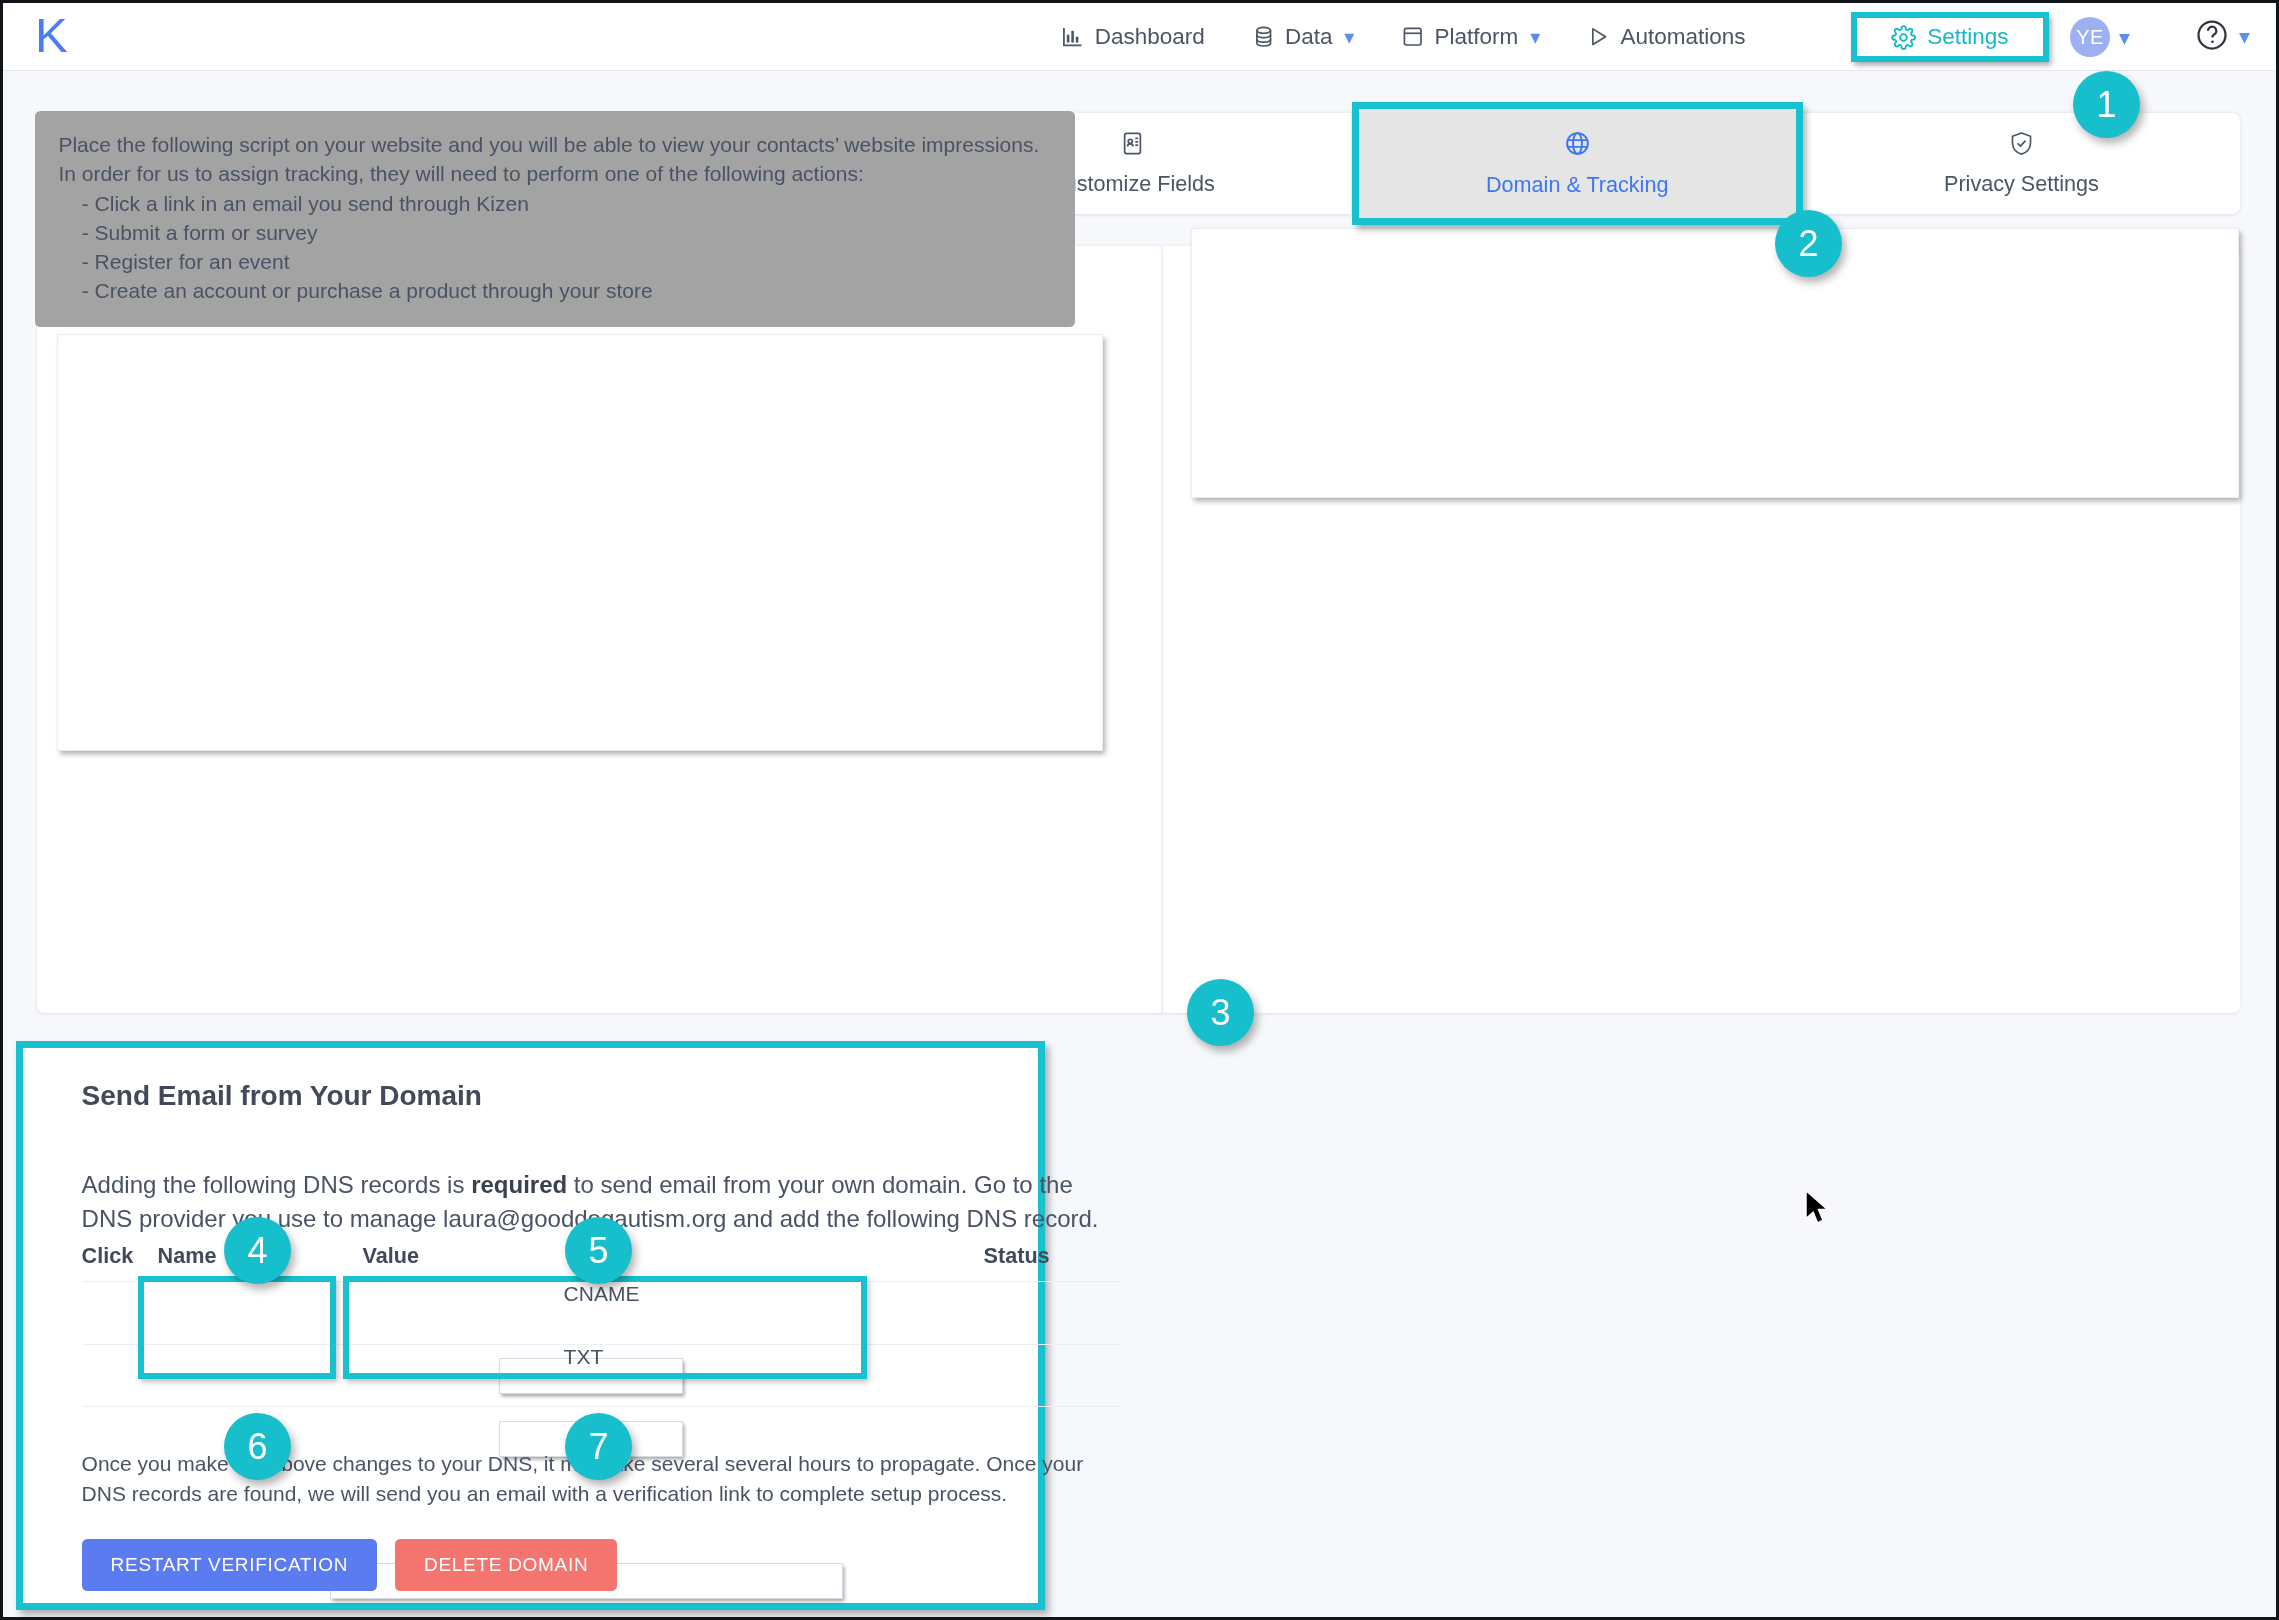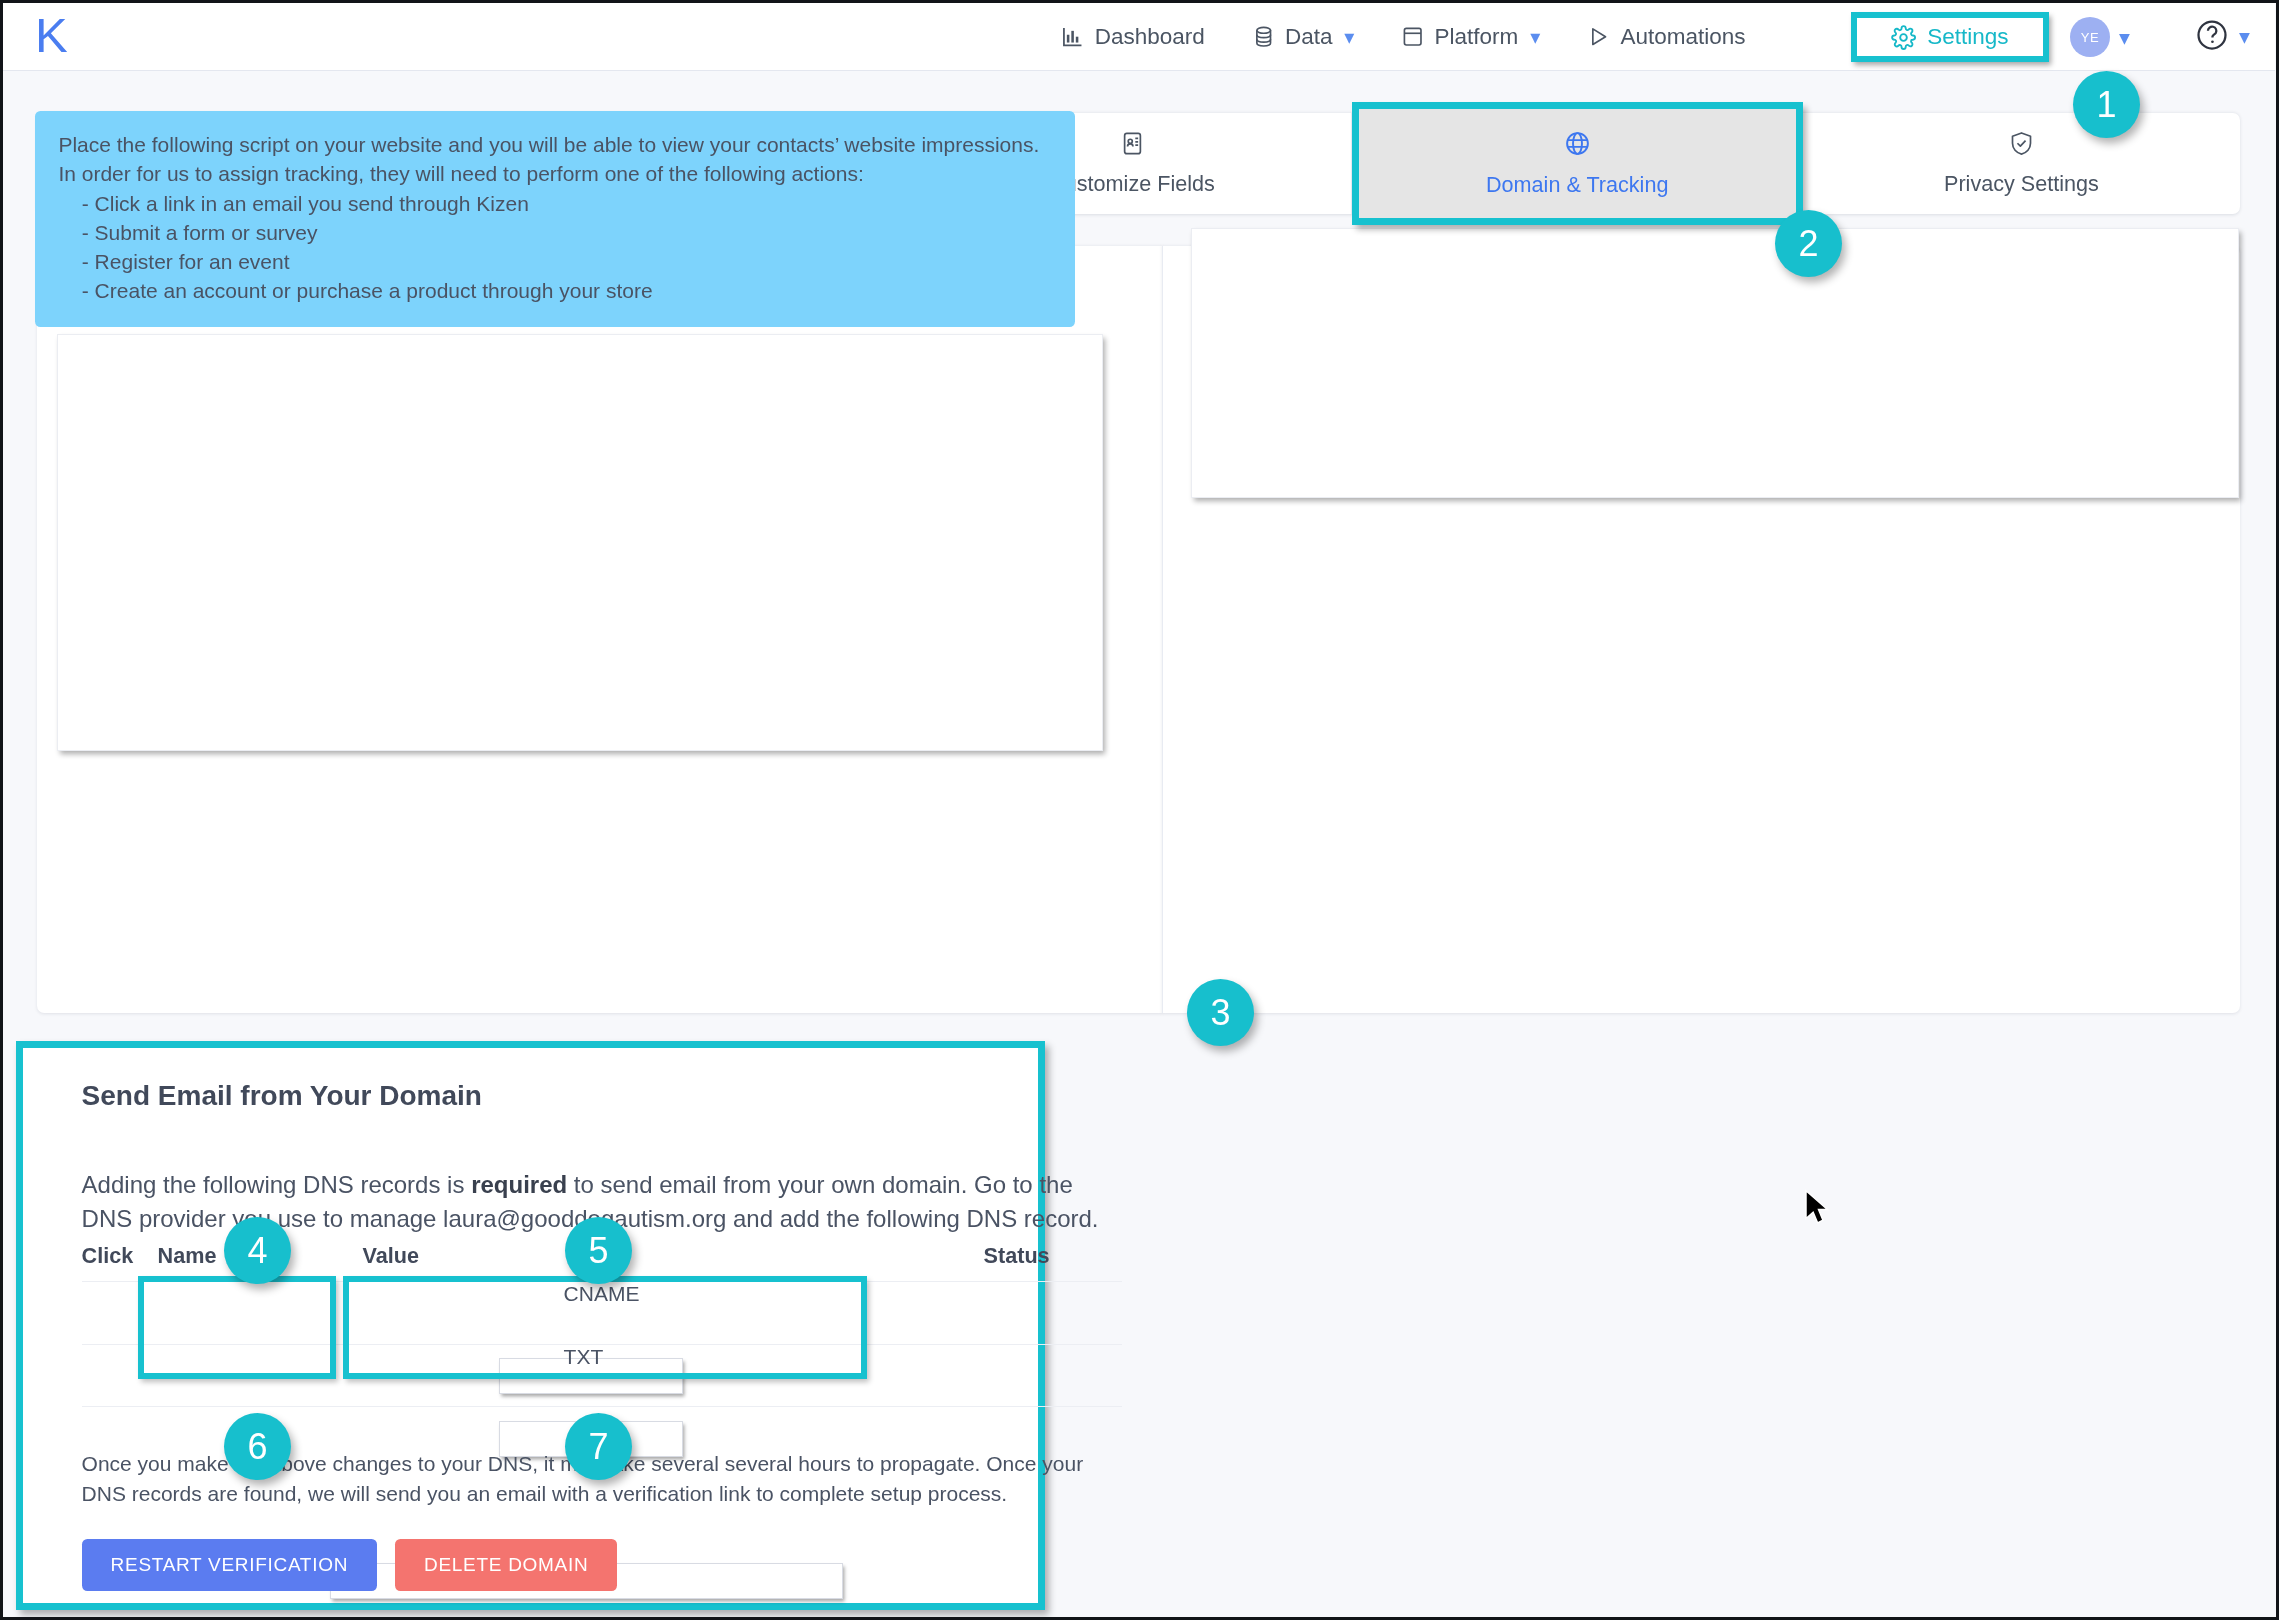--- a/index.html
+++ b/index.html
@@ -53,21 +53,21 @@
     cursor: pointer; z-index: 6;
   }
   #avatar-group {
     position: absolute; left: 2067px; top: 14.4px;
     display: flex; align-items: center; gap: 9px; cursor: pointer;
   }
   #avatar {
     width: 40px; height: 40px; border-radius: 50%;
     background: #9db0f2; color: #ffffff;
     display: flex; align-items: center; justify-content: center;
-    font-size: 13px; letter-spacing: 0.5px;
+    font-size: 20px; letter-spacing: 0.5px;
   }
   #help-group {
     position: absolute; left: 2191px; top: 14.4px;
     display: flex; align-items: center; gap: 9px; cursor: pointer;
   }
   .caret-blue { color: #5b8def; font-size: 21.6px; line-height: 1; }
 
   
   #tabstrip {
     position: absolute; left: 34px; top: 110px;
@@ -113,21 +113,21 @@
     box-shadow: 0 0.9px 3.6px rgba(20,30,60,.10);
     border-left: 0.9px solid #e8ebf2;
   }
   .panel-title {
     position: absolute; top: 41px; left: 34px;
     font-size: 28px; font-weight: 700; color: #41495a;
   }
   #wt-desc {
     position: absolute; left: 32px; top: 108px;
     width: 1040px;
-    background: #7dd3fc;
+    background: #a3a3a3;
     border-radius: 5.4px;
     padding: 20px 23.4px 21.6px 23.4px;
     font-size: 21px; line-height: 1.38; color: #4a5364;
   }
   #wt-desc ul { list-style: none; margin-top: 1px; padding-left: 23.4px; }
   #wt-desc li:before { content: "- "; }
   #wt-codebox {
     position: absolute; left: 54px; top: 331px;
     width: 1046px; height: 417px;
     background: #ffffff;

